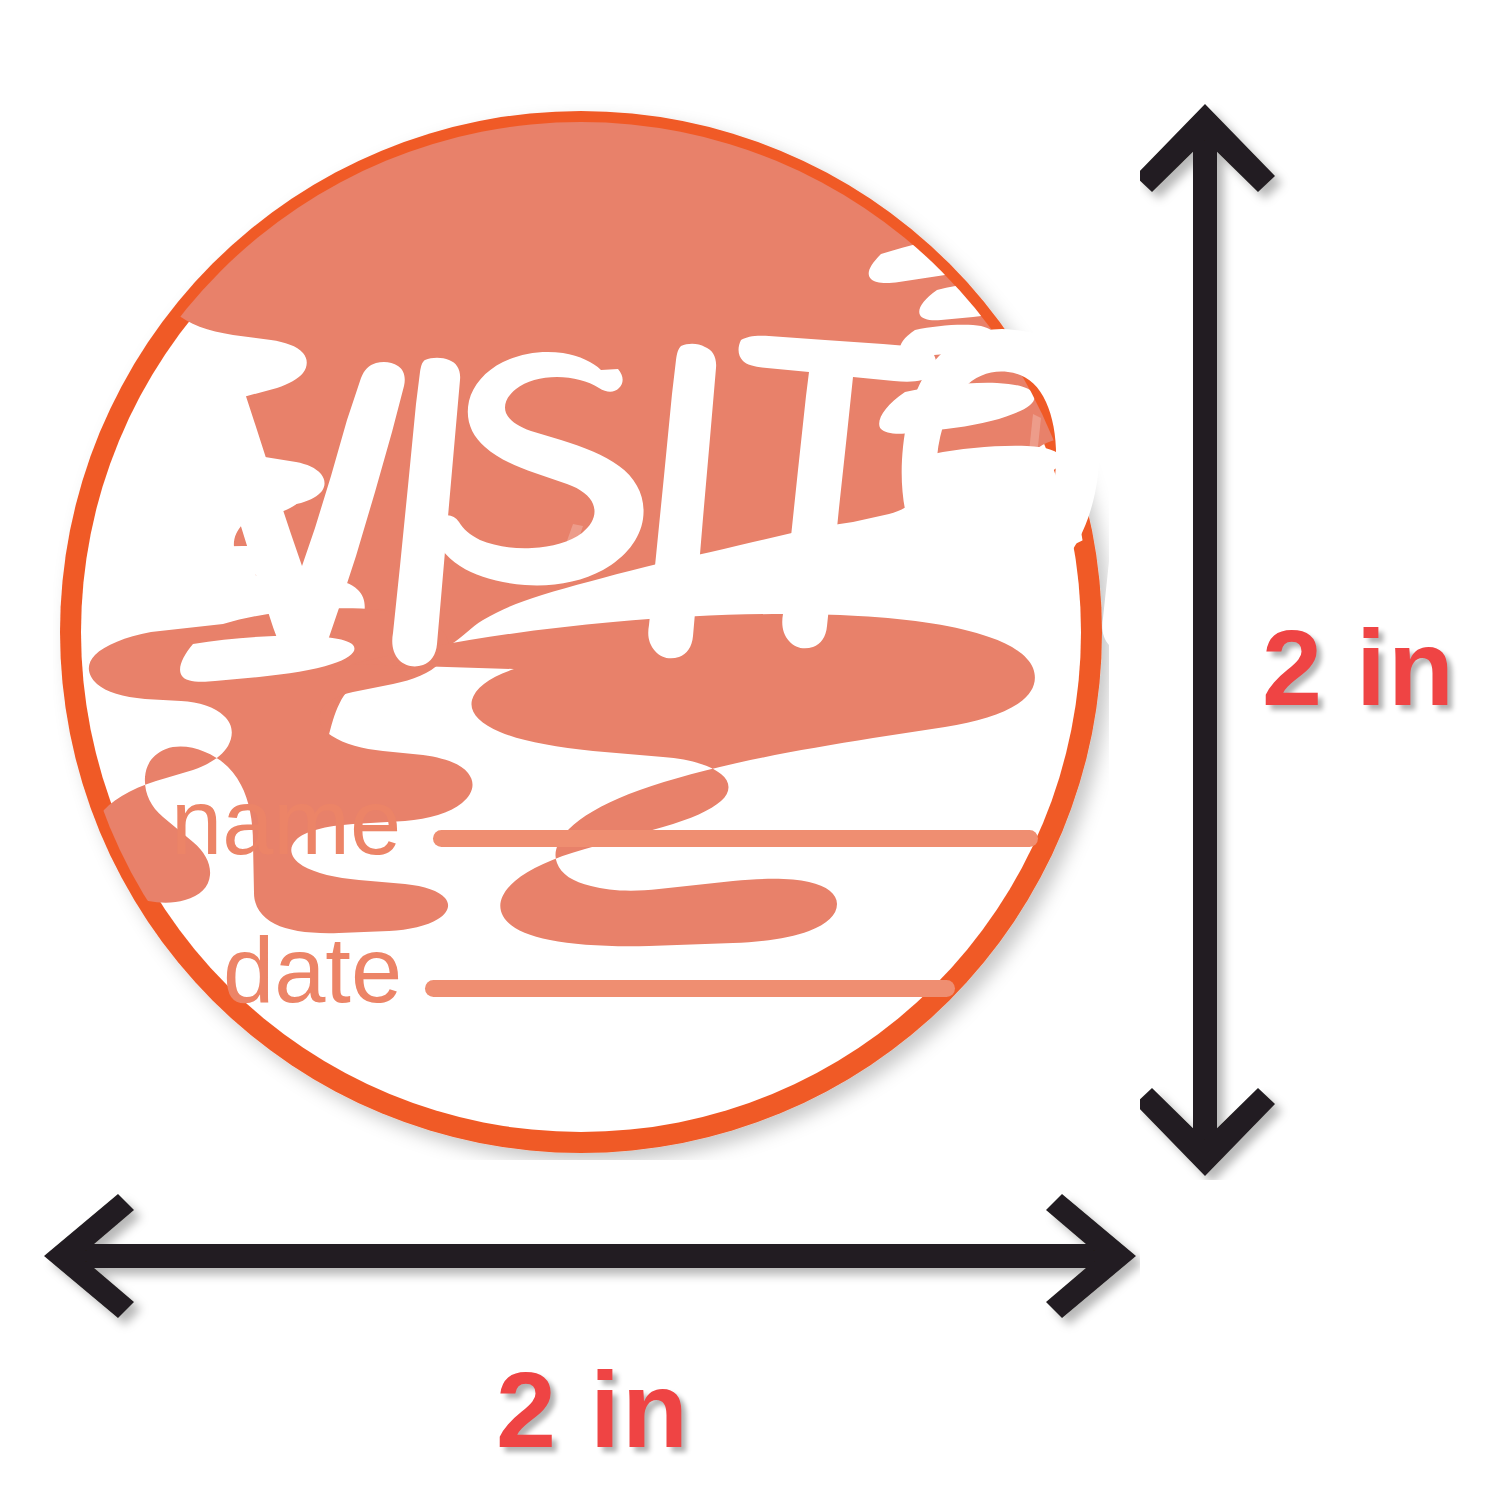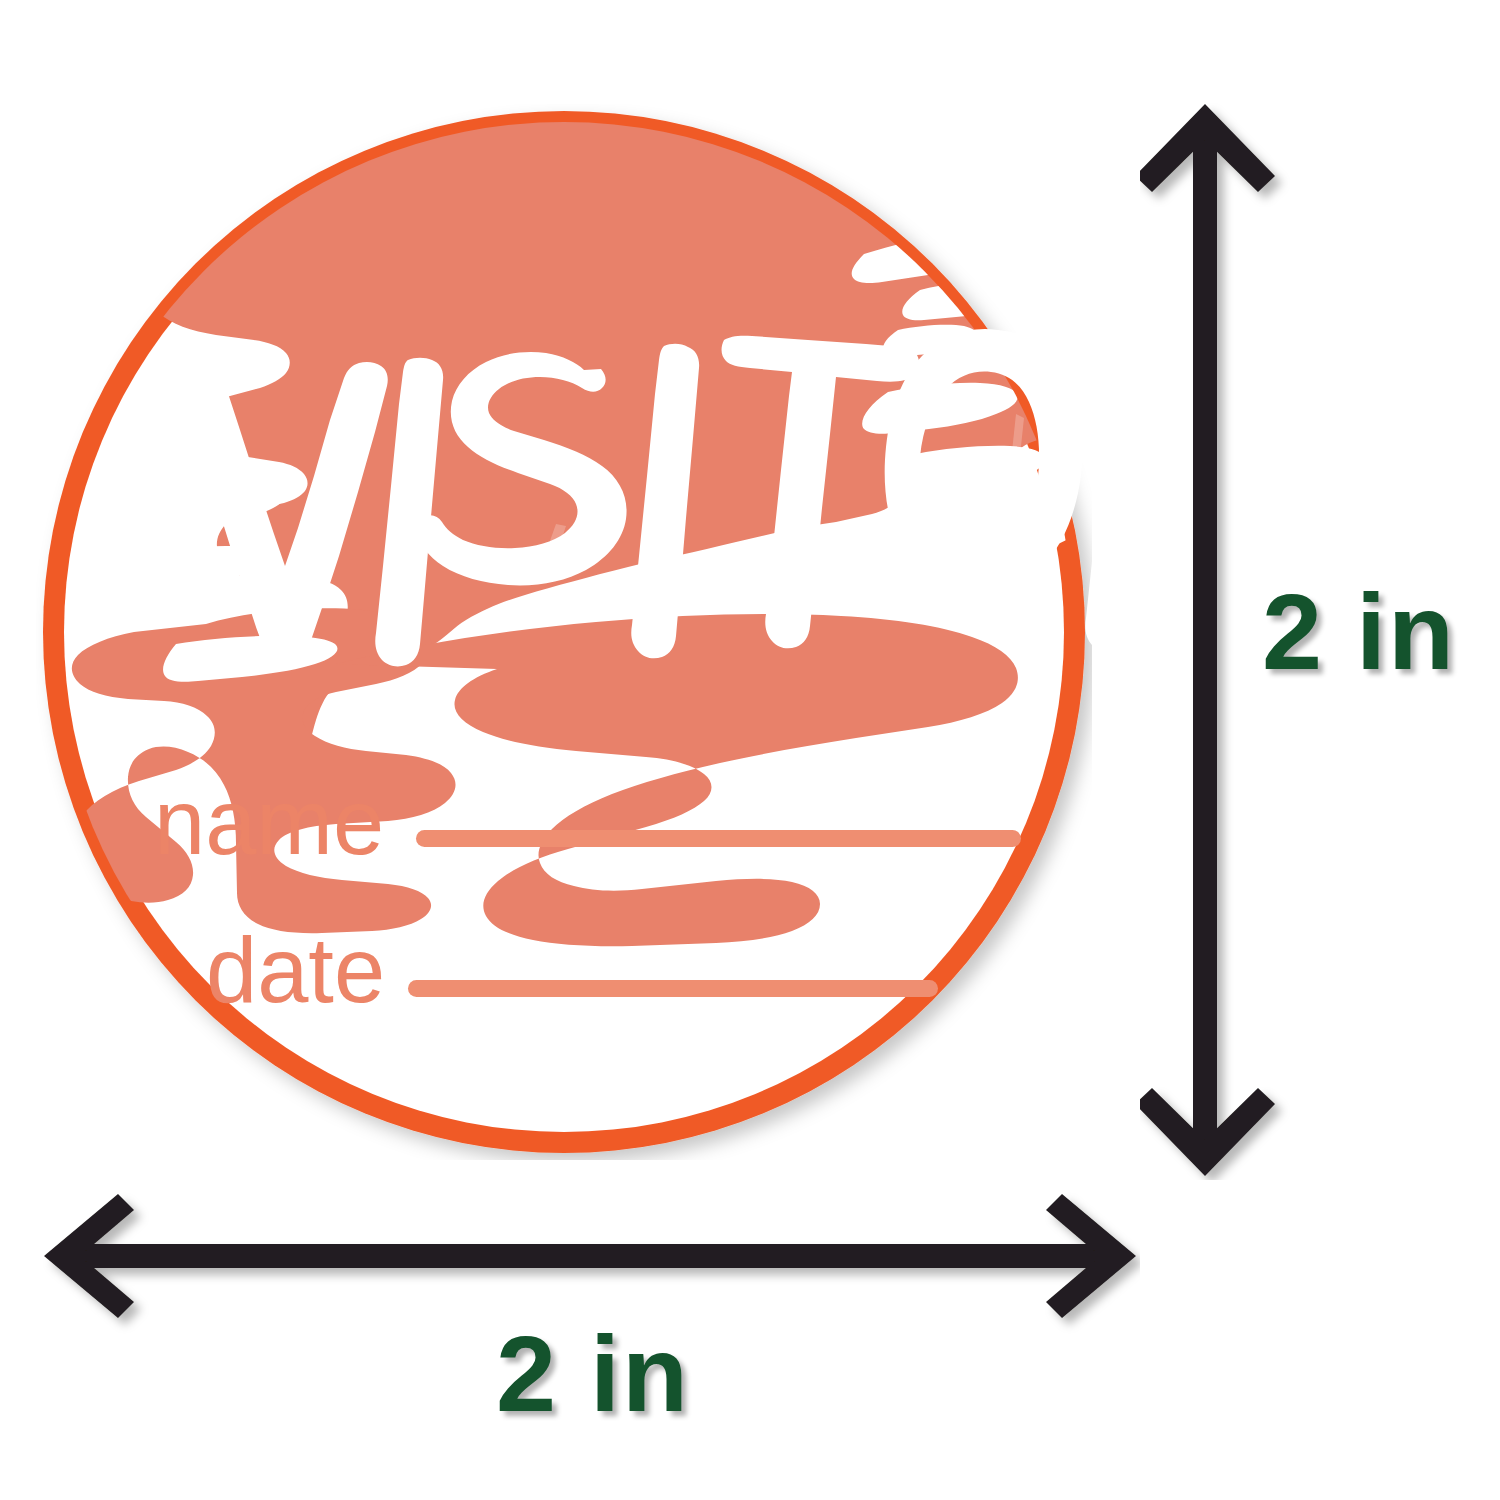--- a/index.html
+++ b/index.html
@@ -18,38 +18,39 @@
   #stage {
     position: absolute;
     left: 0; top: 0;
     width: 1500px;
     height: 1500px;
   }
 
   
   #sticker-wrap {
     position: absolute;
-    left: 36px;
+    left: 53px;
     top: 104px;
     width: 1056px;
     height: 1056px;
   }
   #sticker-svg { display: block; width: 100%; height: 100%; }
 
   
   .dim-text {
     position: absolute;
-    color: #14532d;
+    color: #ef4444;
     font-family: "Liberation Sans", sans-serif;
     font-weight: bold;
     font-size: 108px;
     letter-spacing: 2px;
     line-height: 1;
     text-shadow: 5px 5px 5px rgba(0,0,0,0.30);
     white-space: nowrap;
+    margin-top: 36px;
   }
   #dim-text-vertical {
     left: 1262px;
     top: 578px;
   }
   #dim-text-horizontal {
     left: 496px;
     top: 1320px;
   }
 

